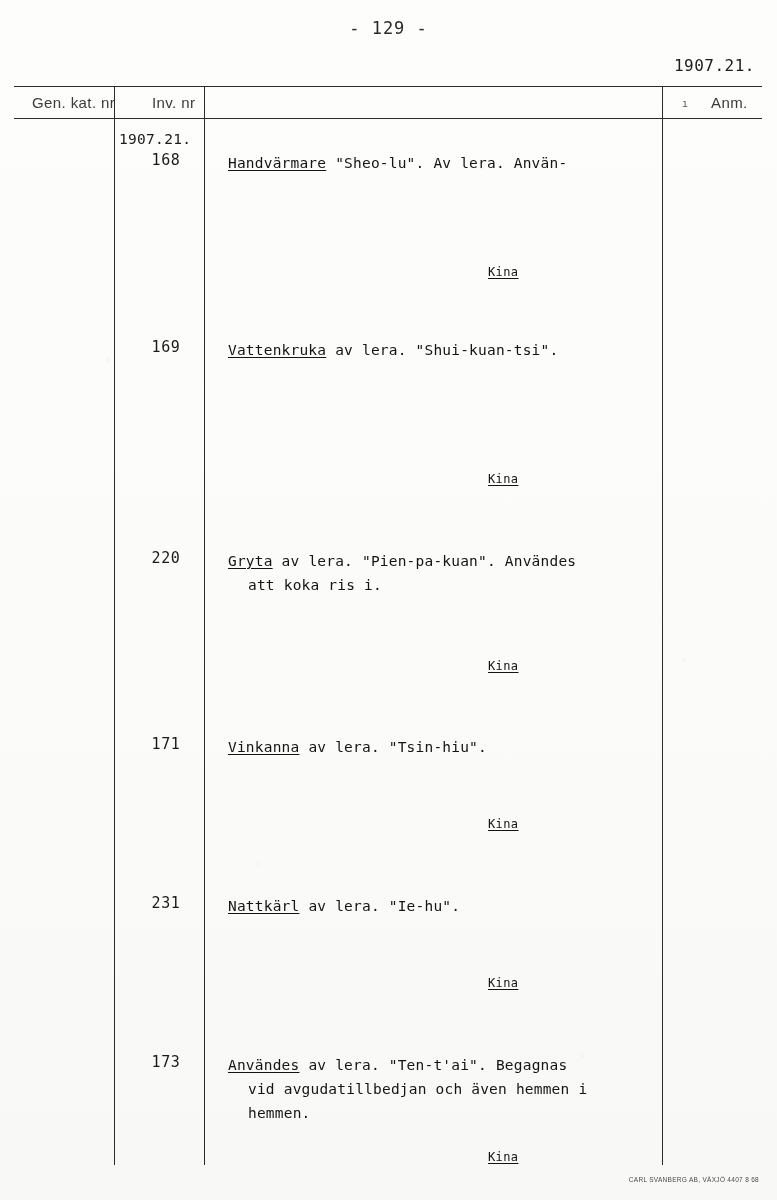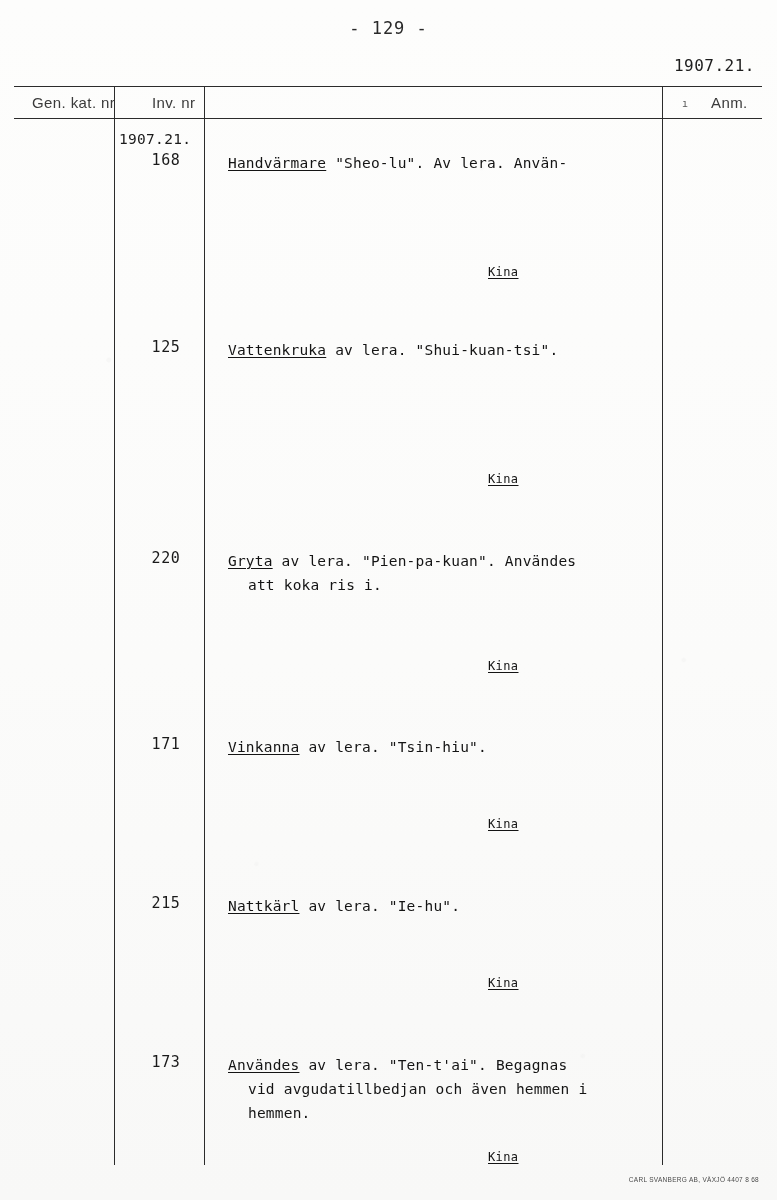--- a/index.html
+++ b/index.html
@@ -200,21 +200,21 @@
 
     <div class="entry" style="top:34px;">
       <div class="inv-nr">168</div>
       <div class="desc">
         <span class="term">Handvärmare</span><span> "Sheo-lu". Av lera. Använ-</span>
       </div>
       <div class="origin" style="top:114px;">Kina</div>
     </div>
 
     <div class="entry" style="top:221px;">
-      <div class="inv-nr">125</div>
+      <div class="inv-nr">169</div>
       <div class="desc">
         <span class="term">Vattenkruka</span><span>  av lera. "Shui-kuan-tsi".</span>
       </div>
       <div class="origin" style="top:134px;">Kina</div>
     </div>
 
     <div class="entry" style="top:432px;">
       <div class="inv-nr">220</div>
       <div class="desc" style="width:450px;">
         <span class="term">Gryta</span><span>  av lera. "Pien-pa-kuan". Användes</span>
@@ -225,21 +225,21 @@
 
     <div class="entry" style="top:618px;">
       <div class="inv-nr">171</div>
       <div class="desc">
         <span class="term">Vinkanna</span><span>  av lera. "Tsin-hiu".</span>
       </div>
       <div class="origin" style="top:82px;">Kina</div>
     </div>
 
     <div class="entry" style="top:777px;">
-      <div class="inv-nr">215</div>
+      <div class="inv-nr">231</div>
       <div class="desc">
         <span class="term">Nattkärl</span><span>  av lera. "Ie-hu".</span>
       </div>
       <div class="origin" style="top:82px;">Kina</div>
     </div>
 
     <div class="entry" style="top:936px;">
       <div class="inv-nr">173</div>
       <div class="desc" style="width:450px;">
         <span class="term">Användes</span><span>  av lera. "Ten-t'ai". Begagnas</span>

